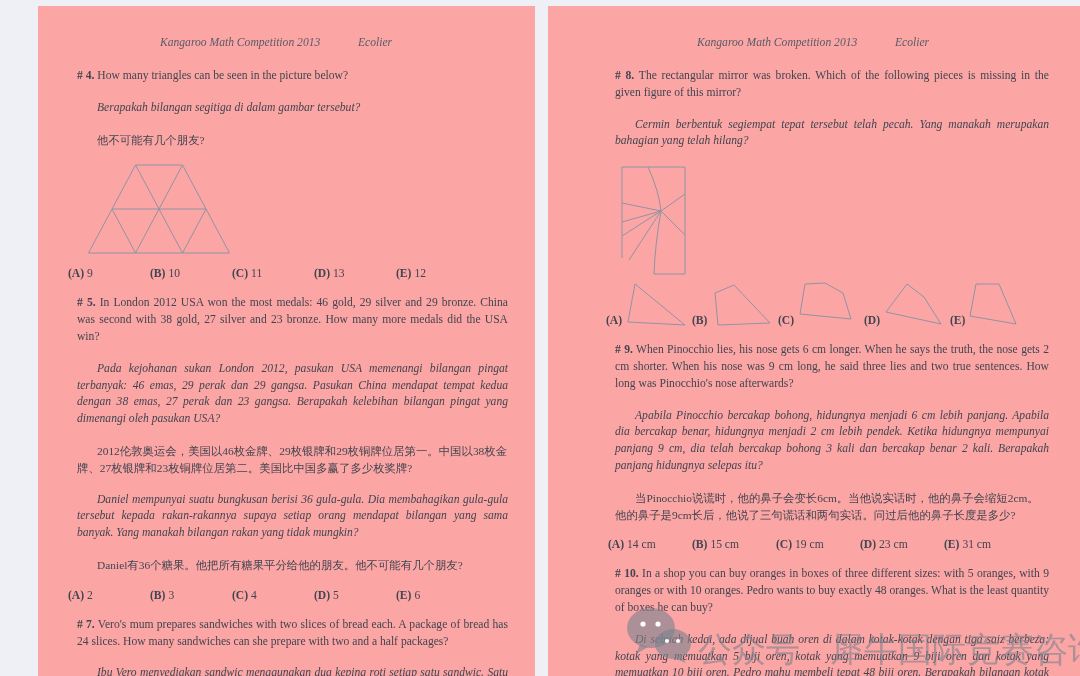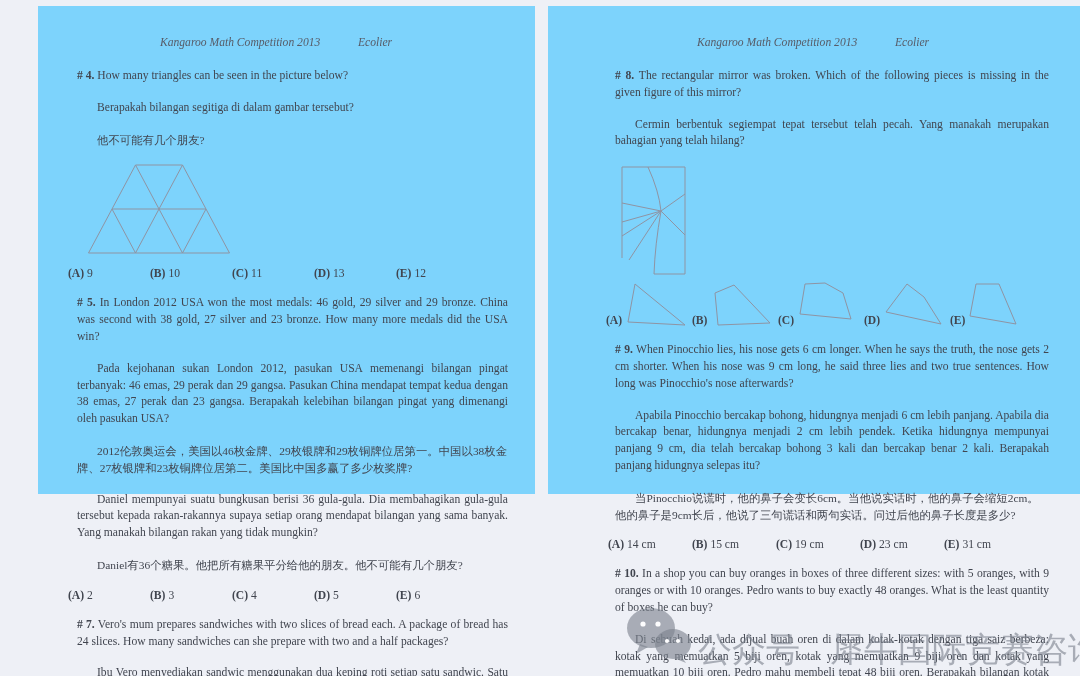--- a/index.html
+++ b/index.html
@@ -2,33 +2,33 @@
 <html><head>
 <meta charset="utf-8">
 <style>
   html,body{margin:0;padding:0;}
   body{
     width:1080px;height:676px;overflow:hidden;position:relative;
     background:#eef0f6;
     font-family:"Liberation Serif","DejaVu Serif",serif;
     color:#41454f;
   }
-  .page{position:absolute;top:6px;height:488px;background:#7dd3fc;}
+  .page{position:absolute;top:6px;height:670px;background:#fca5a5;}
   .page-left{left:38px;width:497px;}
   .page-right{left:548px;width:532px;}
   .inner-l{padding:30px 12px 0 24px;}
   .inner-r{padding:30px 16px 0 52px;}
   .hdr{position:relative;height:17px;margin-bottom:13px;font-style:italic;
        font-size:11.6px;color:#575c68;}
   .hdr .title{position:absolute;left:98px;white-space:nowrap;}
   .hdr .level{position:absolute;left:296px;text-align:center;}
   p{margin:15px;font-size:11.6px;line-height:16.8px;}
   .en{text-align:justify;}
   .qnum{font-weight:bold;}
-  .ms{text-indent:20px;text-align:justify;}
+  .ms{font-style:italic;text-indent:20px;text-align:justify;}
   .zh{text-indent:20px;font-size:11.4px;}
   .zh-u{text-decoration:underline;}
   .opts{display:grid;grid-template-columns:repeat(5,82px);margin:9px 0 15px 6px;
         font-size:11.6px;white-space:nowrap;}
   .opts-r{grid-template-columns:repeat(5,84px);margin-left:8px;}
   .opt b{font-weight:bold;}
   .fig{display:block;}
   .fig-tri{margin:5px 0 3px 22px;}
   .fig-mirror{margin:3px 0 2px 20px;}
   .shape-opts{display:grid;grid-template-columns:repeat(5,86px);

